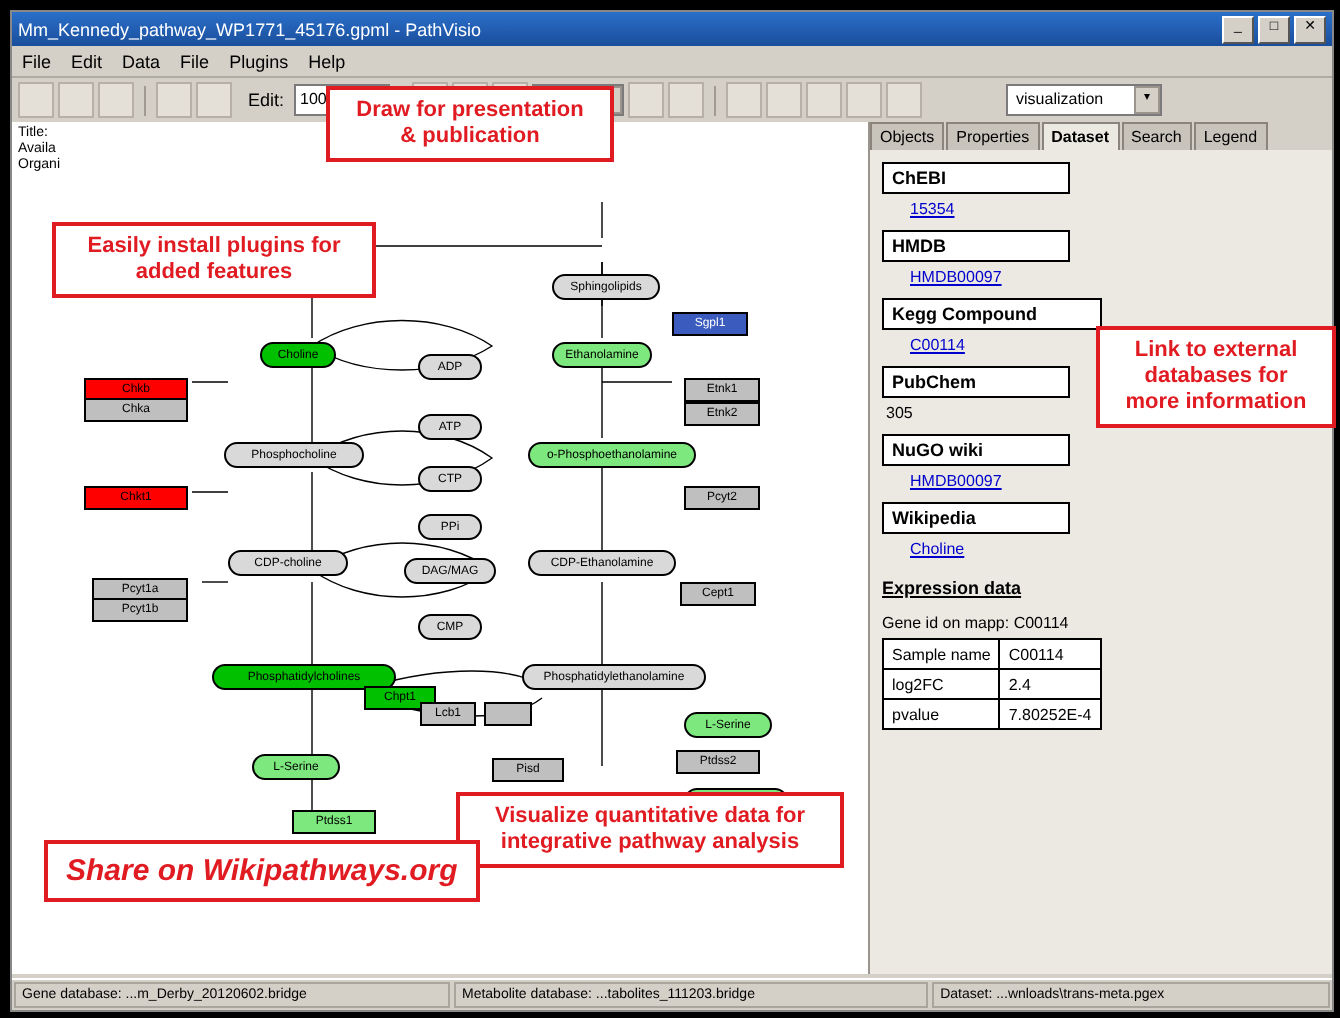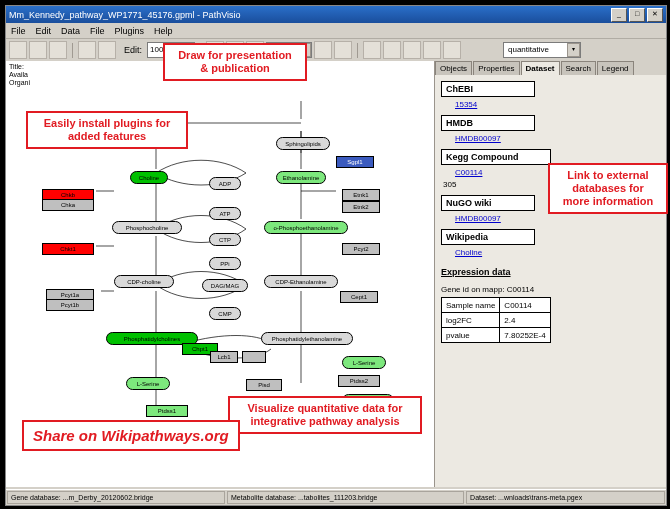--- a/index.html
+++ b/index.html
@@ -96,21 +96,21 @@
     </span>
     <span class="tbtn"></span>
     <span class="tbtn"></span>
     <span class="tsep"></span>
     <span class="tbtn"></span>
     <span class="tbtn"></span>
     <span class="tbtn"></span>
     <span class="tbtn"></span>
     <span class="tbtn"></span>
     <span class="combo" style="width:72px;margin-left:40px">
-      <span>quantitative</span>
+      <span>visualization</span>
       <span class="arw">▾</span>
     </span>
   </div>
 
   <div class="content">
 
     <div class="leftpane">
       <div class="infohdr">
         <div>Title:</div>
         <div>Availa</div>
@@ -203,20 +203,21 @@
       <div class="rbody">
         <div class="sect" style="margin-top:2px">ChEBI</div>
         <a class="lnk">15354</a>
 
         <div class="sect">HMDB</div>
         <a class="lnk">HMDB00097</a>
 
         <div class="sect" style="width:100px">Kegg Compound</div>
         <a class="lnk">C00114</a>
 
+        <div class="sect">PubChem</div>
         <div class="plain">305</div>
 
         <div class="sect">NuGO wiki</div>
         <a class="lnk">HMDB00097</a>
 
         <div class="sect">Wikipedia</div>
         <a class="lnk">Choline</a>
 
         <div class="exptitle">Expression data</div>
         <div class="geneid">Gene id on mapp: C00114</div>

